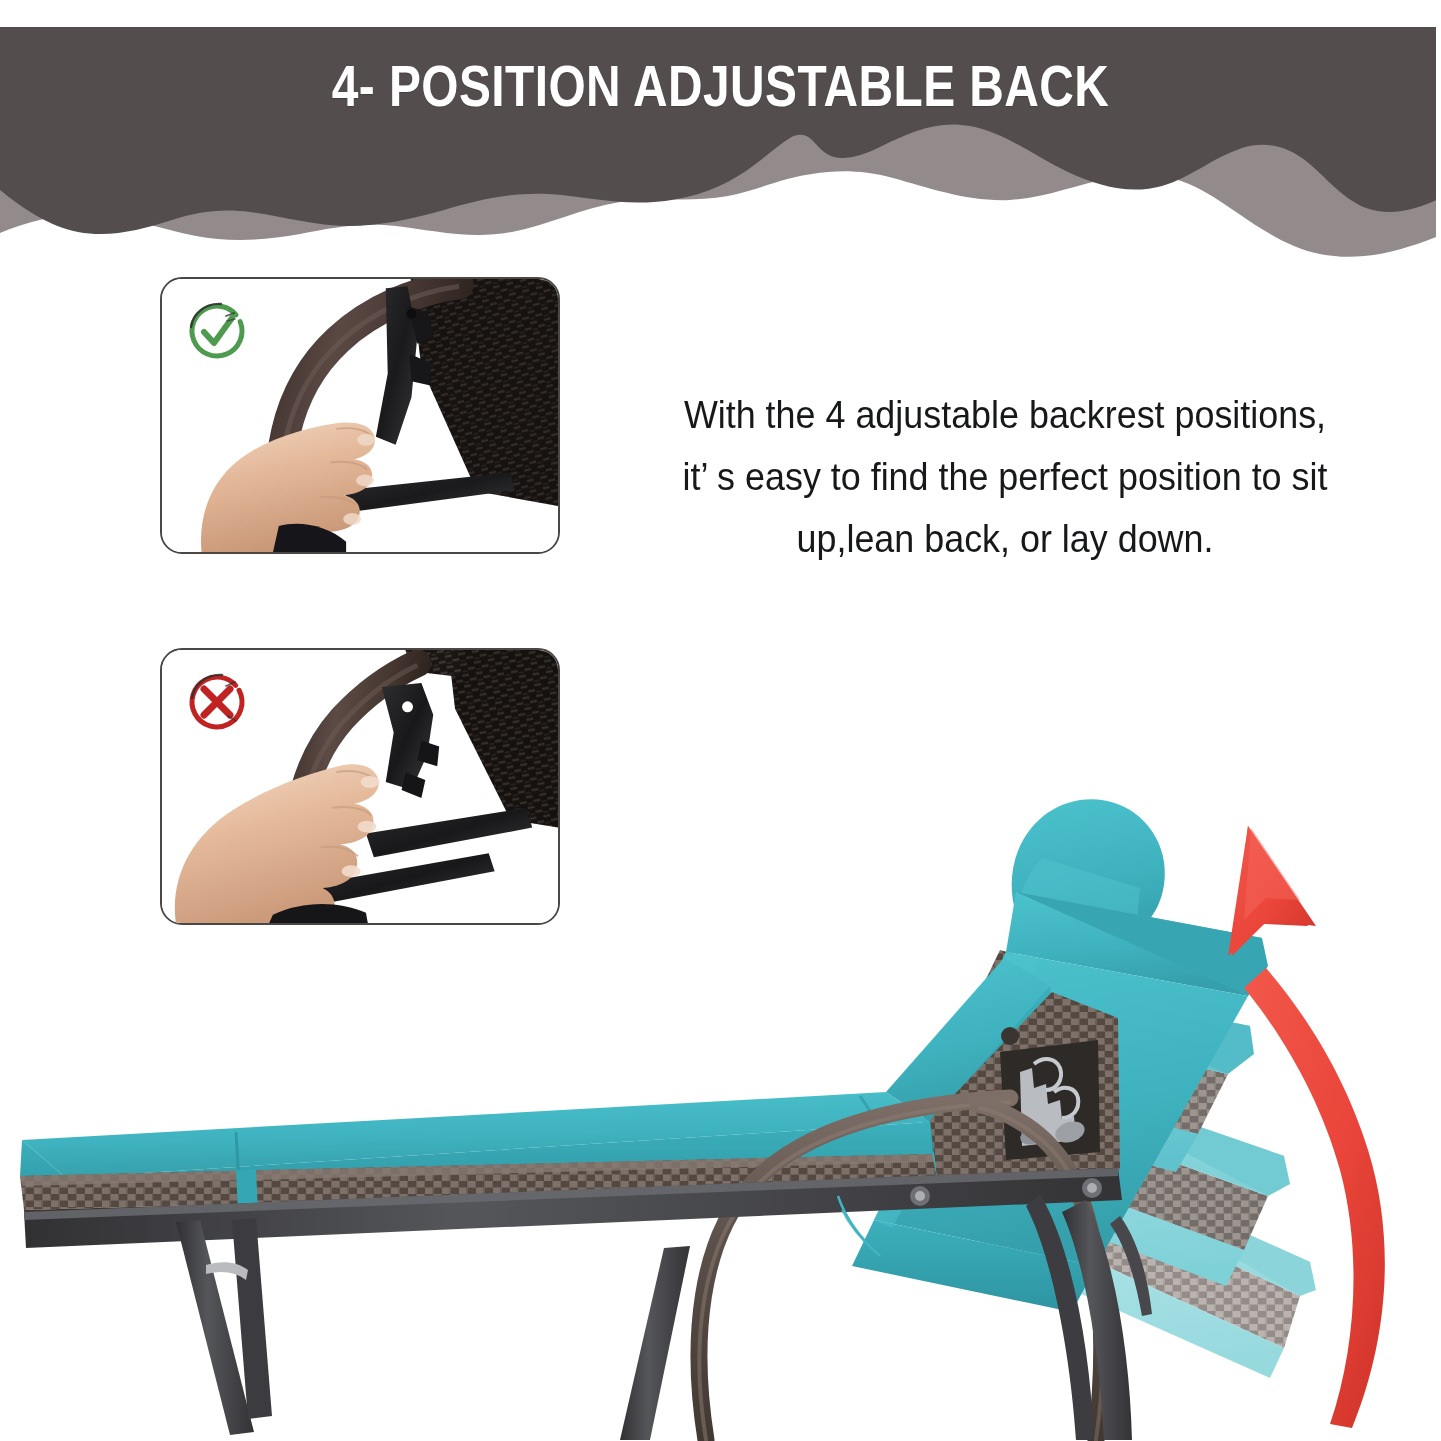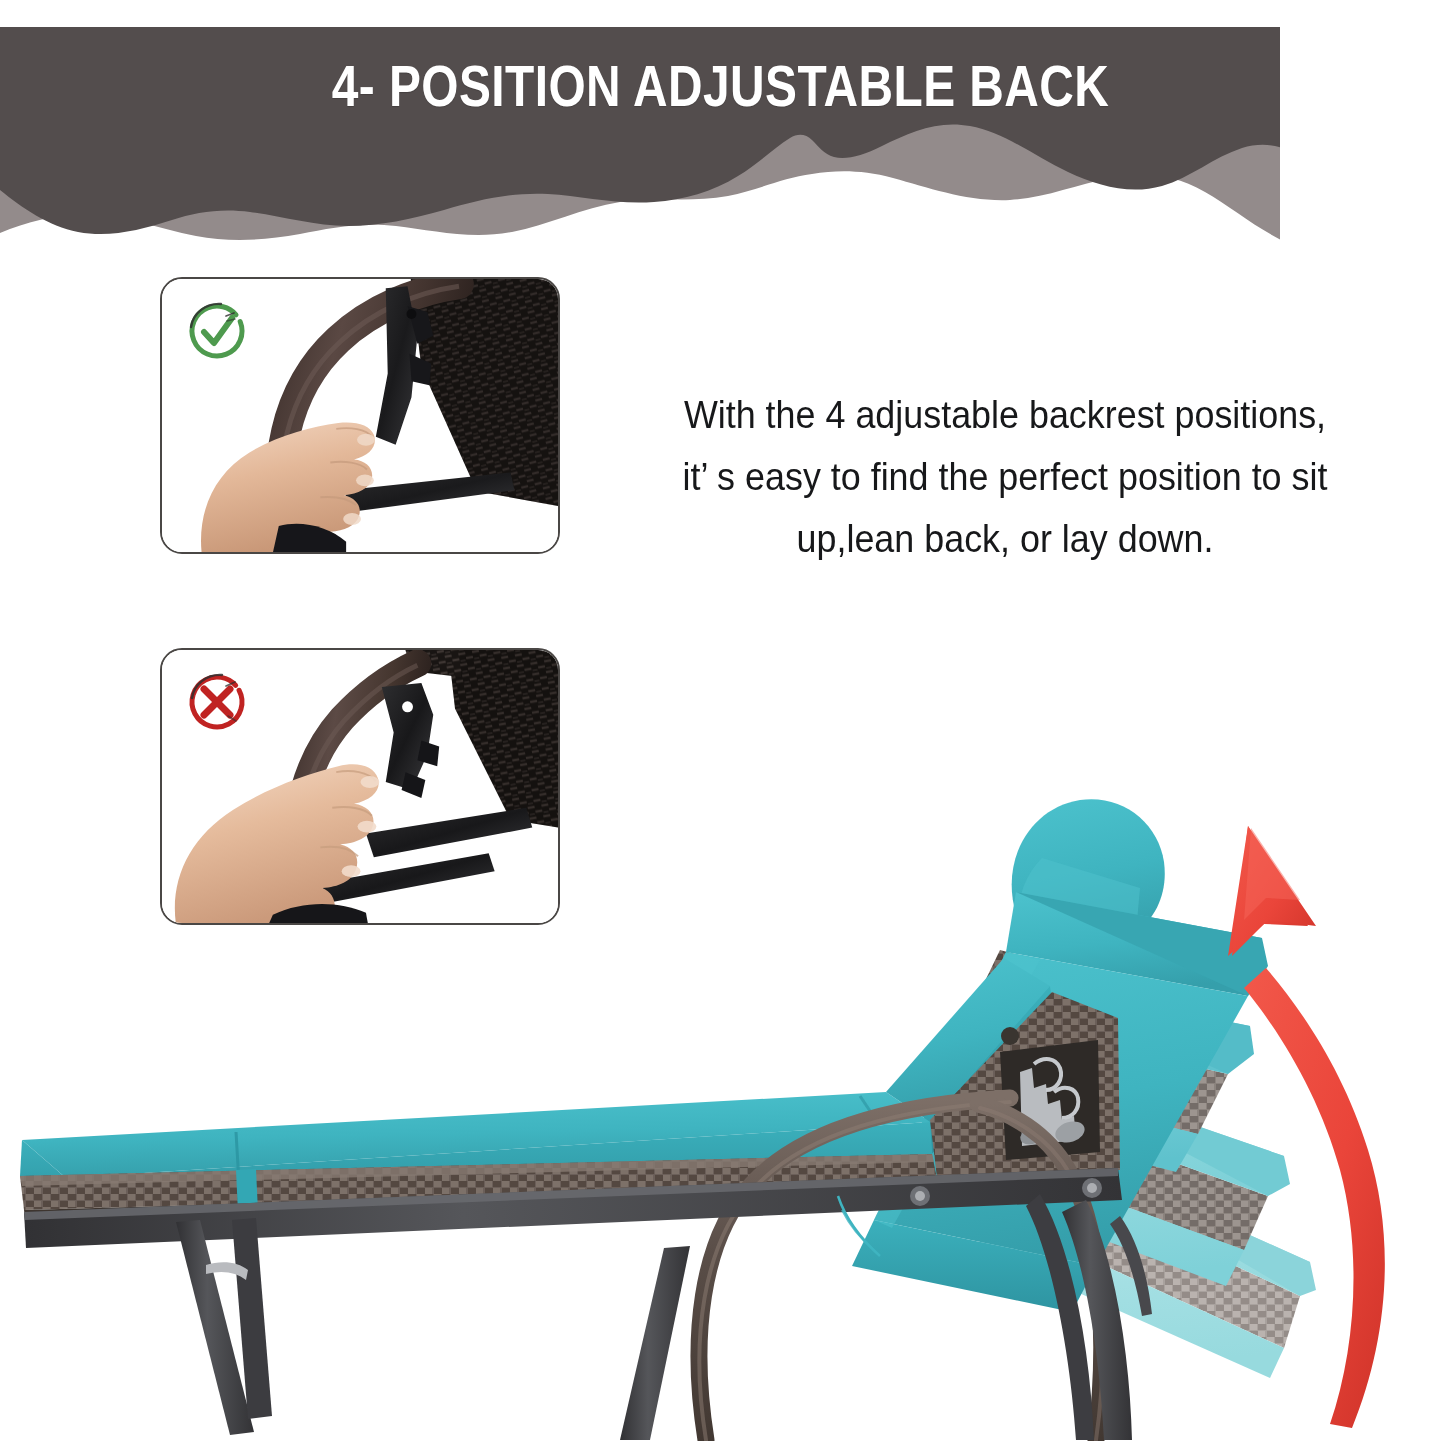--- a/index.html
+++ b/index.html
@@ -14,21 +14,21 @@
     overflow: hidden;
     font-family: "Liberation Sans", sans-serif;
     -webkit-font-smoothing: antialiased;
   }
 
   
   #header-banner {
     position: absolute;
     left: 0;
     top: 0;
-    width: 1280px;
+    width: 1436px;
     height: 265px;
     overflow: hidden;
   }
   #header-wave-svg {
     position: absolute;
     left: 0;
     top: 0;
     display: block;
   }
   #header-title {

